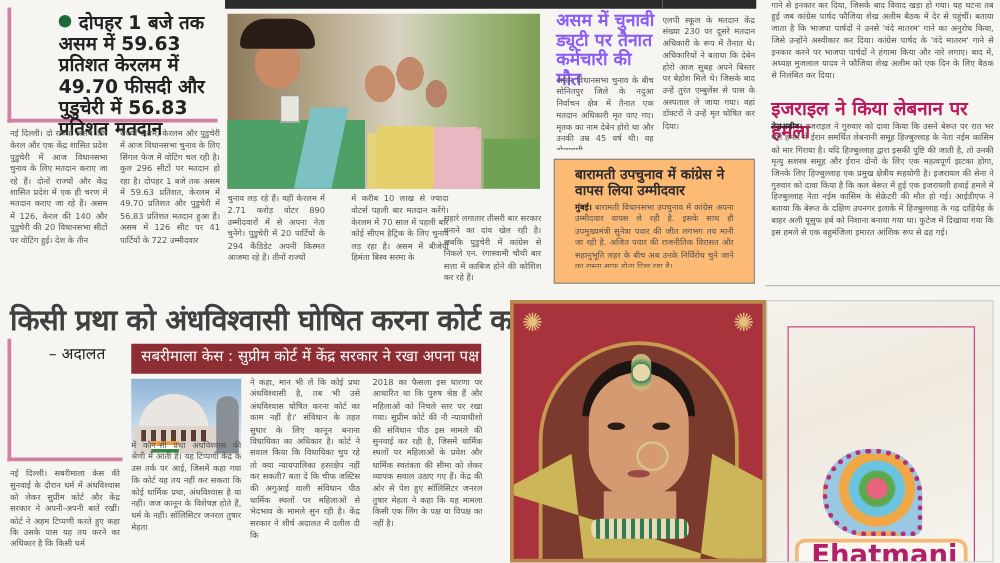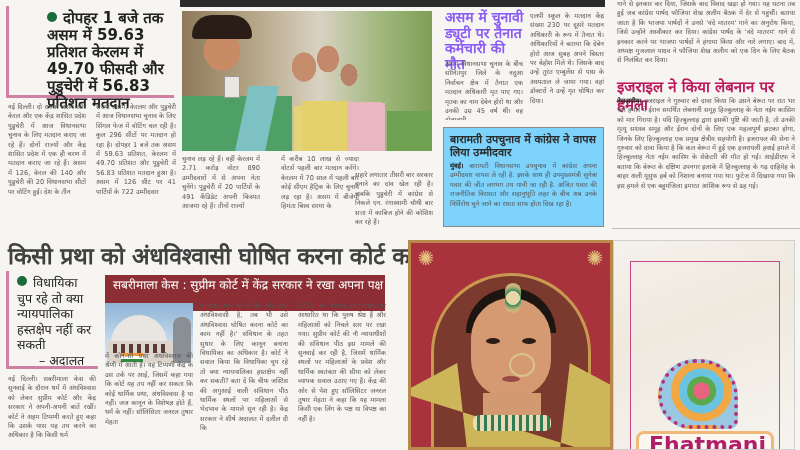--- a/index.html
+++ b/index.html
@@ -30,29 +30,29 @@
   }
   .photo1 .hair { position:absolute; left: 10px; top: 4px; width: 60px; height: 24px; background:#2a1d17; border-radius: 30px 30px 6px 6px; }
   .photo1 .card { position:absolute; left: 42px; top: 65px; width: 16px; height: 22px; background:#e9e6e0; border:1px solid #999; }
   .photo1 .green { position:absolute; left: 0; top: 85px; width: 110px; height: 55px; background:#4fa066; }
   .photo1 .saree { position:absolute; left: 60px; top: 75px; width: 30px; height: 65px; background:#7dc1c2; transform: skewX(-12deg); }
   .photo1 .yellow { position:absolute; left: 120px; top: 90px; width: 45px; height: 50px; background:#e4d16b; }
   .photo1 .pink { position:absolute; left: 168px; top: 92px; width: 35px; height: 48px; background:#e9b7c2; }
   .photo1 .grass { position:absolute; left: 205px; top: 100px; width: 45px; height: 40px; background:#6fa253; }
 
   h3.h-ast { font-size: 14px; line-height: 15.5px; font-weight: bold; color: #8b5cf6; }
-  .bar-box { left: 443px; top: 127px; width: 161px; height: 100px; border: 1px solid #8a8a8a; padding: 5px 6px; background:#7dd3fc; }
+  .bar-box { left: 443px; top: 127px; width: 161px; height: 100px; border: 1px solid #8a8a8a; padding: 5px 16px; background:#fdba74; }
   .bar-box h3 { font-size: 11px; line-height: 13px; font-weight: bold; color: #2b2b2b; margin-bottom: 3px; }
   .right-h { font-size: 15px; font-weight: bold; color: #be185d; line-height: 18px; }
 
   .big-head { left: 8px; top: 239px; font-size: 23px; font-weight: bold; color: #404040; letter-spacing: -0.3px; white-space: nowrap; }
   .quote { left: 6px; top: 271px; width: 92px; height: 98px; border-left: 3px solid #d17fa2; border-bottom: 3px solid #d17fa2; padding: 4px 4px 0 8px; }
   .quote .qt { font-size: 12.5px; line-height: 15.5px; font-weight: normal; color: #222; }
   .quote .src { font-size: 12.5px; padding-left: 22px; }
-  .red-band { left: 105px; top: 275px; width: 280px; height: 36px; background: #8d2e34; color: #fff; font-size: 12px; line-height: 20px; padding-left: 8px; white-space: nowrap; }
+  .red-band { left: 105px; top: 275px; width: 280px; height: 24px; background: #8d2e34; color: #fff; font-size: 12px; line-height: 20px; padding-left: 8px; white-space: nowrap; }
   .court-img { left: 105px; top: 303px; width: 88px; height: 60px; overflow: hidden;
     background: linear-gradient(180deg, #8fb3d6 0, #c2d8ea 60%, #e7eef4 100%); }
   .court-img .dome { position:absolute; left: 6px; top: 12px; width: 56px; height: 30px; border-radius: 28px 28px 0 0; background:#e9e6e2; }
   .court-img .base { position:absolute; left: 2px; top: 38px; width: 66px; height: 22px; background:#ddd4cc; }
   .court-img .cols { position:absolute; left: 8px; top: 41px; width: 54px; height: 9px; background: repeating-linear-gradient(90deg, #5b3b34 0 4px, #ddd4cc 4px 8px); }
   .court-img .flag { position:absolute; left: 16px; top: 50px; width: 22px; height: 9px; background: linear-gradient(180deg, #f39a3a 0 33%, #ffffff 33% 66%, #2f8a3f 66%); }
   .court-img .statue { position:absolute; left: 68px; top: 14px; width: 18px; height: 46px; background:#8a8f96; border-radius: 8px 8px 2px 2px; }
 
   .ad1 { left: 408px; top: 240px; width: 205px; height: 210px; overflow: hidden; background: #a9333c; border: 3px solid #b8894a; }
   .ad1 .arch { position:absolute; left: 20px; top: 30px; width: 160px; height: 180px; border-radius: 80px 80px 0 0; background:#7b3a2d; border: 3px solid #c89a4f; }
@@ -88,42 +88,41 @@
 <div class="abs photo1">
   <div class="green"></div>
   <div class="saree"></div>
   <div class="yellow"></div>
   <div class="pink"></div>
   <div class="grass"></div>
   <div class="hair"></div>
   <div class="card"></div>
 </div>
 
-<div class="abs col" style="left:182px; top:155px; width:78px; height:72px; overflow:hidden;">चुनाव लड़ रहे हैं। वहीं केरलम में 2.71 करोड़ वोटर 890 उम्मीदवारों में से अपना नेता चुनेंगे। पुडुचेरी में 20 पार्टियों के 491 कैंडिडेट अपनी किस्मत आजमा रहे हैं। तीनों राज्यों</div>
+<div class="abs col" style="left:182px; top:155px; width:78px; height:72px; overflow:hidden;">चुनाव लड़ रहे हैं। वहीं केरलम में 2.71 करोड़ वोटर 890 उम्मीदवारों में से अपना नेता चुनेंगे। पुडुचेरी में 20 पार्टियों के 294 कैंडिडेट अपनी किस्मत आजमा रहे हैं। तीनों राज्यों</div>
 <div class="abs col" style="left:268px; top:155px; width:78px; height:72px; overflow:hidden;margin-left:13px;">में करीब 10 लाख से ज्यादा वोटर्स पहली बार मतदान करेंगे। केरलम में 70 साल में पहली बार कोई सीएम हैट्रिक के लिए चुनाव लड़ रहा है। असम में बीजेपी हिमंता बिस्व सरमा के</div>
 <div class="abs col" style="left:355px; top:155px; width:78px; height:72px; overflow:hidden;margin-top:16px;">सहारे लगातार तीसरी बार सरकार बनाने का दांव खेल रही है। जबकि पुडुचेरी में कांग्रेस से निकले एन. रंगास्वामी चौथी बार सत्ता में काबिज होने की कोशिश कर रहे हैं।</div>
 
 <h3 class="abs h-ast" style="left:445px; top:10px; width:80px;">असम में चुनावी ड्यूटी पर तैनात कर्मचारी की मौत</h3>
 <div class="abs col" style="left:445px; top:60px; width:78px; height:60px; overflow:hidden;">असम विधानसभा चुनाव के बीच सोनितपुर जिले के नदुआ निर्वाचन क्षेत्र में तैनात एक मतदान अधिकारी मृत पाए गए। मृतक का नाम देबेन होरो था और उनकी उम्र 45 वर्ष थी। वह डोलाबारी</div>
 <div class="abs col" style="left:530px; top:12px; width:74px; height:108px; overflow:hidden;">एलपी स्कूल के मतदान केंद्र संख्या 230 पर दूसरे मतदान अधिकारी के रूप में तैनात थे। अधिकारियों ने बताया कि देबेन होरो आज सुबह अपने बिस्तर पर बेहोश मिले थे। जिसके बाद उन्हें तुरंत एम्बुलेंस से पास के अस्पताल ले जाया गया। वहां डॉक्टरों ने उन्हें मृत घोषित कर दिया।</div>
 
 <div class="abs bar-box">
   <h3>बारामती उपचुनाव में कांग्रेस ने वापस लिया उम्मीदवार</h3>
   <div class="col" style="height:52px; overflow:hidden;"><b>मुंबई।</b> <span>बारामती विधानसभा उपचुनाव में कांग्रेस अपना उम्मीदवार वापस ले रही है. इसके साथ ही उपमुख्यमंत्री सुनेत्रा पवार की जीत लगभग तय मानी जा रही है. अजित पवार की राजनीतिक विरासत और सहानुभूति लहर के बीच अब उनके निर्विरोध चुने जाने का रास्ता साफ होता दिख रहा है।</span></div>
 </div>
 
 <div class="abs col" style="left:617px; top:0px; width:178px; height:75px; overflow:hidden;">गाने से इनकार कर दिया, जिसके बाद विवाद खड़ा हो गया। यह घटना तब हुई जब कांग्रेस पार्षद फौजिया शेख अलीम बैठक में देर से पहुंचीं। बताया जाता है कि भाजपा पार्षदों ने उनसे 'वंदे मातरम' गाने का अनुरोध किया, जिसे उन्होंने अस्वीकार कर दिया। कांग्रेस पार्षद के 'वंदे मातरम' गाने से इनकार करने पर भाजपा पार्षदों ने हंगामा किया और नारे लगाए। बाद में, अध्यक्ष मुजलाल यादव ने फौजिया शेख अलीम को एक दिन के लिए बैठक से निलंबित कर दिया।</div>
 <h3 class="abs right-h" style="left:617px; top:78px; width:180px;">इजराइल ने किया लेबनान पर हमला</h3>
 <div class="abs col" style="left:617px; top:97px; width:178px; height:122px; overflow:hidden;"><b>तेलअवीव।</b> <span>इजराइल ने गुरुवार को दावा किया कि उसने बेरूत पर रात भर चले हमले में ईरान समर्थित लेबनानी समूह हिज्बुल्लाह के नेता नईम कासिम को मार गिराया है। यदि हिज्बुल्लाह द्वारा इसकी पुष्टि की जाती है, तो उनकी मृत्यु सशस्त्र समूह और ईरान दोनों के लिए एक महत्वपूर्ण झटका होगा, जिनके लिए हिज्बुल्लाह एक प्रमुख क्षेत्रीय सहयोगी है। इजरायल की सेना ने गुरुवार को दावा किया है कि कल बेरूत में हुई एक इजरायली हवाई हमले में हिज्बुल्लाह नेता नईम कासिम के सेक्रेटरी की मौत हो गई। आईडीएफ ने बताया कि बेरूत के दक्षिण उपनगर इलाके में हिज्बुल्लाह के गढ़ दाहियेह के बाहर अली यूसुफ हर्ब को निशाना बनाया गया था। फुटेज में दिखाया गया कि इस हमले से एक बहुमंजिला इमारत आंशिक रूप से ढह गई।</span></div>
 <div class="abs" style="left:612px; top:228px; width:188px; height:1px; background:#bdbdbd;"></div>
 
 <div class="abs big-head">किसी प्रथा को अंधविश्वासी घोषित करना कोर्ट का</div>
 
 <div class="abs quote">
-  <div class="qt"><span class="dot"></span><span>विधायिका चुप रहे तो क्या न्यायपालिका हस्तक्षेप नहीं कर सकती</span></div>
   <div class="qt src">– अदालत</div>
 </div>
 
 <div class="abs red-band">सबरीमाला केस : सुप्रीम कोर्ट में केंद्र सरकार ने रखा अपना पक्ष</div>
 
 <div class="abs court-img">
   <div class="dome"></div>
   <div class="base"></div>
   <div class="cols"></div>
   <div class="flag"></div>

